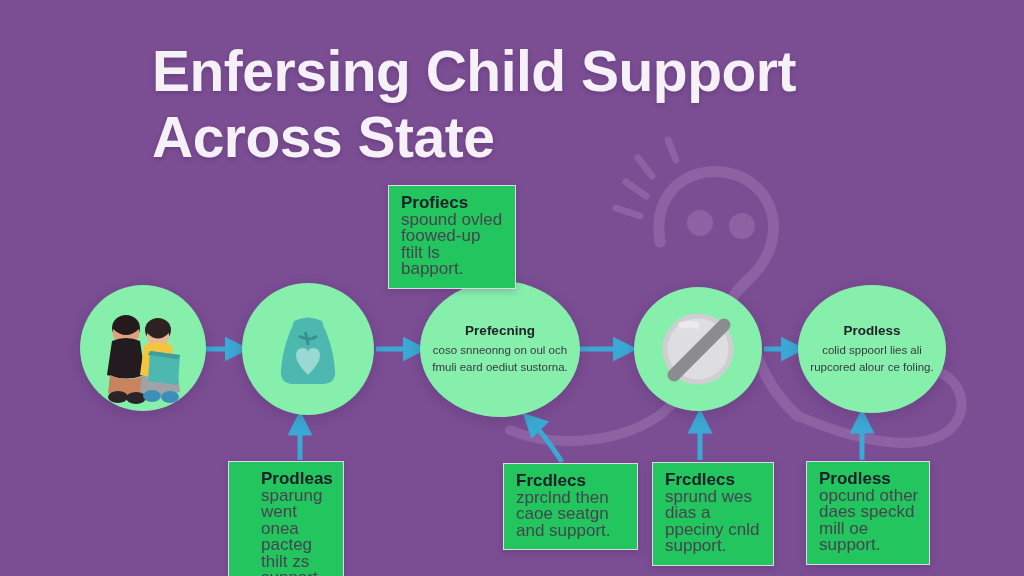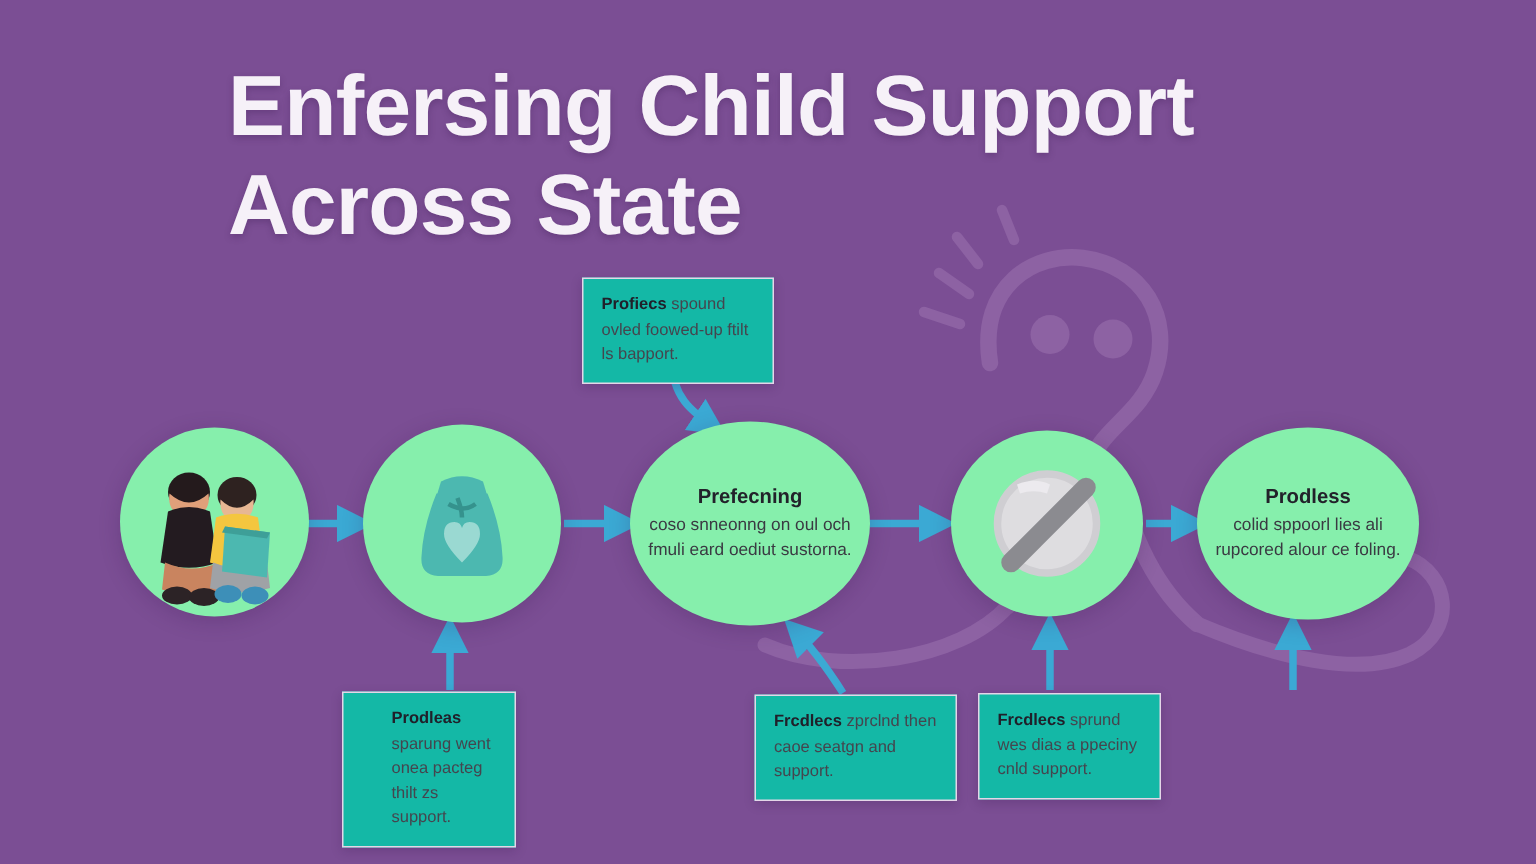--- a/index.html
+++ b/index.html
@@ -68,26 +68,26 @@
     font-weight: bold;
     font-size: 13.5px;
     color: #22222a;
     margin-bottom: 3px;
   }
   .node-art { width: 100%; height: 100%; }
 
   
   .callout {
     position: absolute;
-    background: #14b8a6;
+    background: #22c55e;
     border: 1px solid #e4d6e8;
     box-shadow: 0 2px 7px rgba(50,18,70,0.22);
     padding: 9px 10px 10px 12px;
     color: #45454e;
-    font-size: 11px;
+    font-size: 17px;
     line-height: 16.5px;
   }
   .callout b { color: #20202a; font-weight: bold; }
 
   
   .arrow-layer {
     position: absolute;
     left: 0; top: 0;
     width: 1024px; height: 576px;
     pointer-events: none;
@@ -216,14 +216,18 @@
   <div class="callout" style="left:503px; top:463px; width:135px;">
     <b>Frcdlecs</b>
     <span>zprclnd then caoe seatgn and support.</span>
   </div>
 
   <div class="callout" style="left:652px; top:462px; width:122px;">
     <b>Frcdlecs</b>
     <span>sprund wes dias a ppeciny cnld support.</span>
   </div>
 
+  <div class="callout" style="left:806px; top:461px; width:124px;">
+    <b>Prodless</b>
+    <span>opcund other daes speckd mill oe support.</span>
+  </div>
 
 </div>
 
 </body></html>

